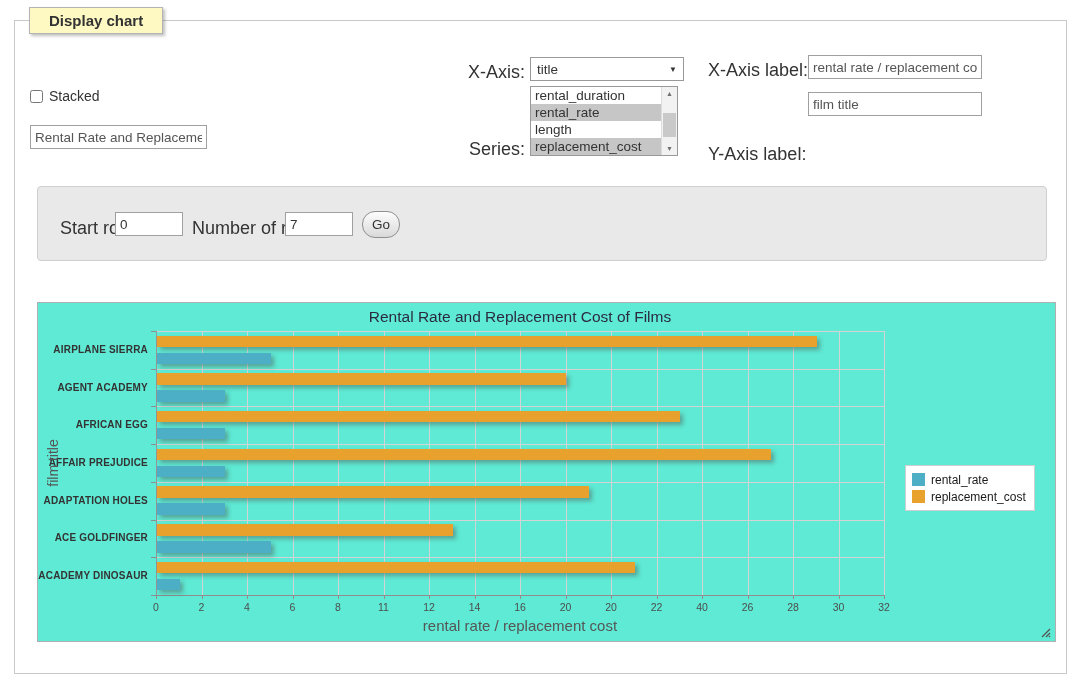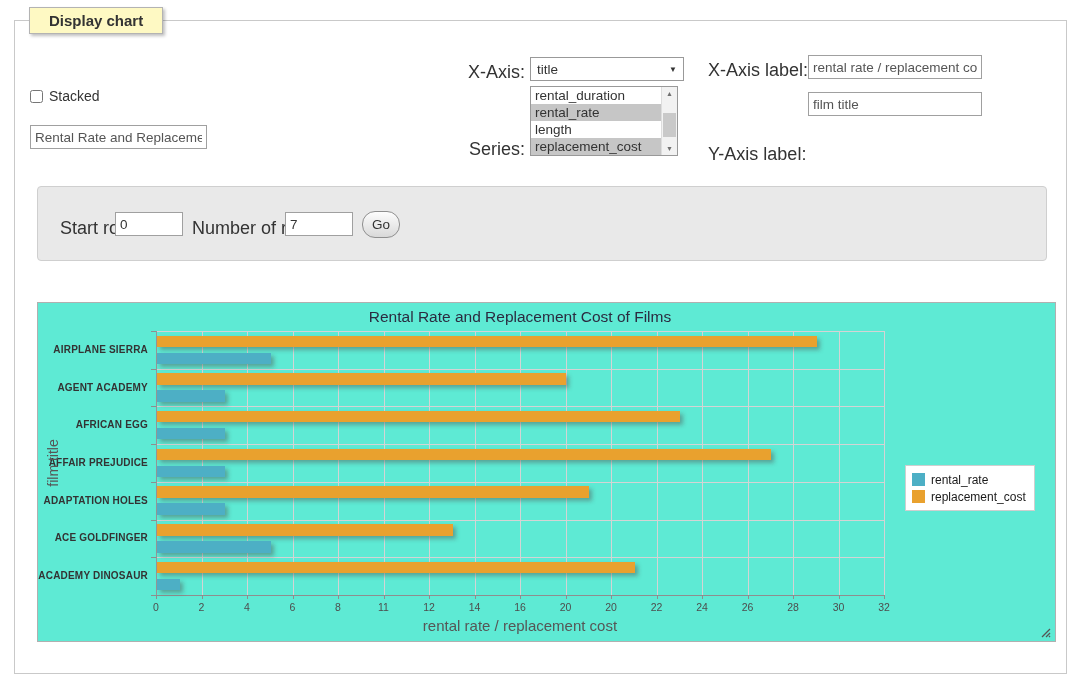--- a/index.html
+++ b/index.html
@@ -160,21 +160,21 @@
       <div class="tickmark" style="left: 527.5px; top: 292px; width: 1px; height: 4px;"></div>
       <div class="tick-label" style="left: 527.5px; top: 298px;">20</div>
       <div class="gridline-v" style="left: 573px; top: 28px; height: 264px;"></div>
       <div class="tickmark" style="left: 573px; top: 292px; width: 1px; height: 4px;"></div>
       <div class="tick-label" style="left: 573px; top: 298px;">20</div>
       <div class="gridline-v" style="left: 618.5px; top: 28px; height: 264px;"></div>
       <div class="tickmark" style="left: 618.5px; top: 292px; width: 1px; height: 4px;"></div>
       <div class="tick-label" style="left: 618.5px; top: 298px;">22</div>
       <div class="gridline-v" style="left: 664px; top: 28px; height: 264px;"></div>
       <div class="tickmark" style="left: 664px; top: 292px; width: 1px; height: 4px;"></div>
-      <div class="tick-label" style="left: 664px; top: 298px;">24</div>
+      <div class="tick-label" style="left: 664px; top: 298px;">40</div>
       <div class="gridline-v" style="left: 709.5px; top: 28px; height: 264px;"></div>
       <div class="tickmark" style="left: 709.5px; top: 292px; width: 1px; height: 4px;"></div>
       <div class="tick-label" style="left: 709.5px; top: 298px;">26</div>
       <div class="gridline-v" style="left: 755px; top: 28px; height: 264px;"></div>
       <div class="tickmark" style="left: 755px; top: 292px; width: 1px; height: 4px;"></div>
       <div class="tick-label" style="left: 755px; top: 298px;">28</div>
       <div class="gridline-v" style="left: 800.5px; top: 28px; height: 264px;"></div>
       <div class="tickmark" style="left: 800.5px; top: 292px; width: 1px; height: 4px;"></div>
       <div class="tick-label" style="left: 800.5px; top: 298px;">30</div>
       <div class="gridline-v" style="left: 846px; top: 28px; height: 264px;"></div>

